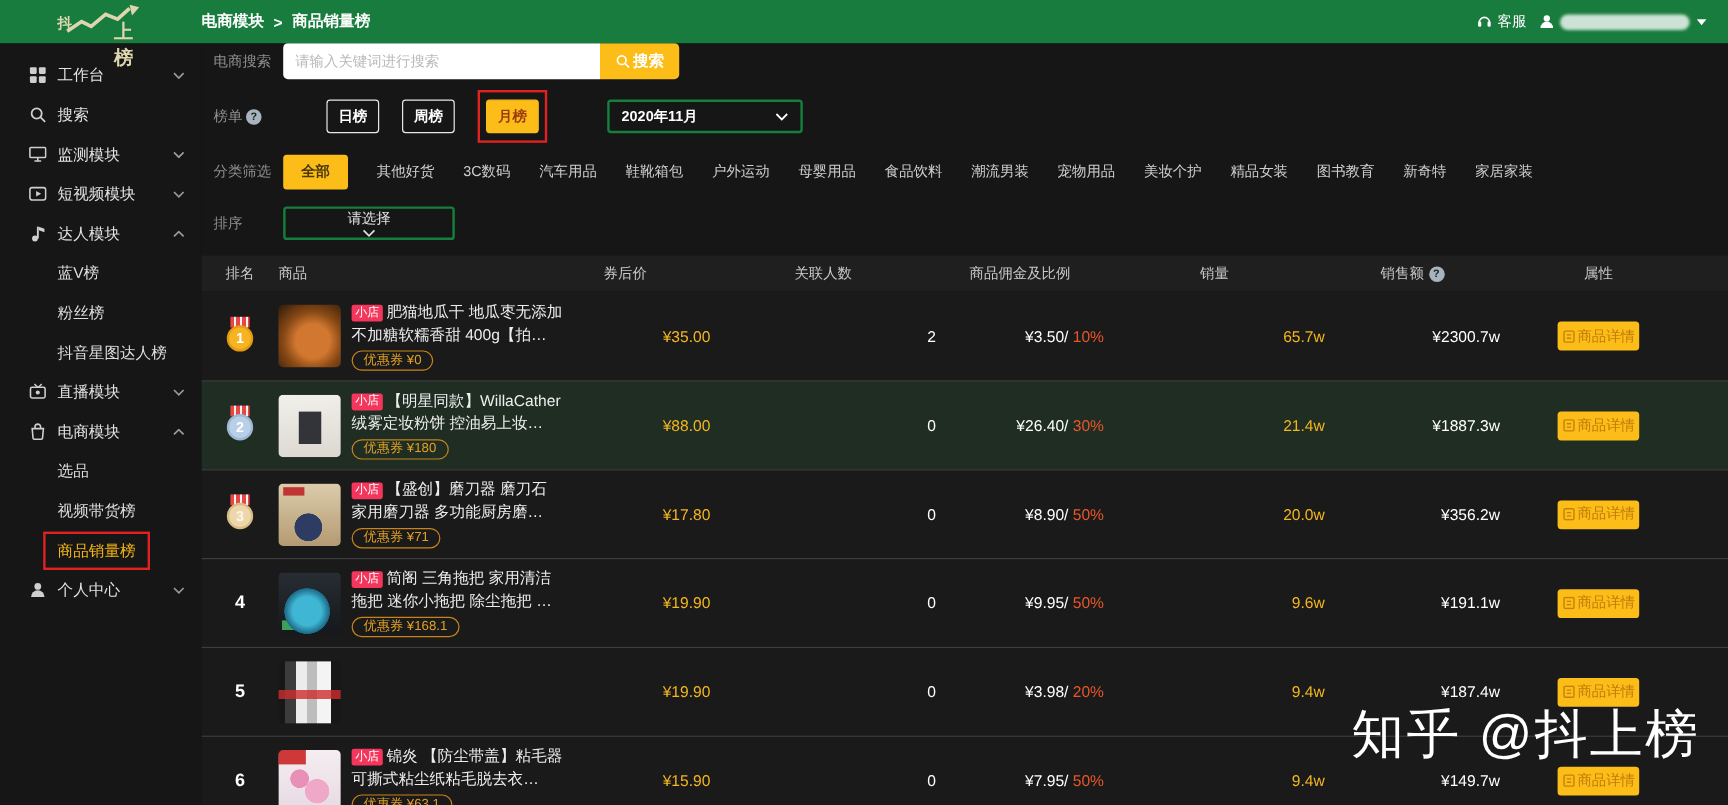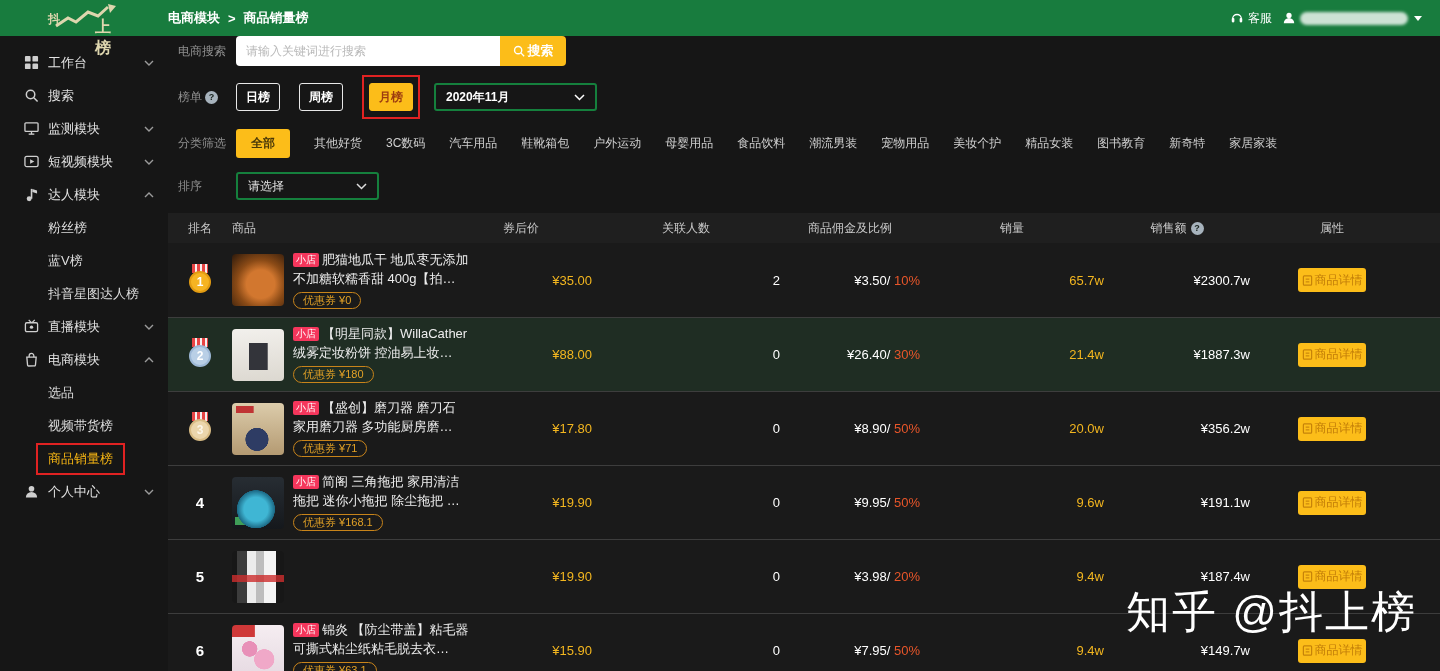--- a/index.html
+++ b/index.html
@@ -39,31 +39,31 @@
     display:inline-flex; align-items:center; justify-content:center; flex:none; }
 
   .row-search { margin-top:8px; height:30px; }
   .search-input { width:264px; height:30px; background:#fff; border:none; outline:none; border-radius:4px 0 0 4px;
     padding:0 10px; font-size:12px; color:#333; font-family:"Liberation Sans", sans-serif; }
   .search-input::placeholder { color:#b9b9b9; }
   .search-btn { width:66px; height:30px; background:#fcbd19; border:none; border-radius:0 4px 4px 0; color:#fff;
     font-size:13px; font-weight:bold; cursor:pointer; display:inline-flex; align-items:center; justify-content:center; gap:3px;
     font-family:"Liberation Sans", sans-serif; }
 
-  .row-tabs { margin-top:12px; height:38px; }
+  .row-tabs { margin-top:12px; height:38px;gap:36px; }
   .tab-btn { min-width:44px; height:28px; padding:0 8px; background:transparent; border:1px solid #e8e8e8; border-radius:3px;
     color:#fff; font-size:12px; font-weight:bold; cursor:pointer; font-family:"Liberation Sans", sans-serif; margin-right:19px; }
   .anno-wrap { position:relative; display:inline-flex; padding:6px 5px; border:2px solid #e02222; margin-right:8px; }
   .anno-wrap .tab-btn { margin-right:0; }
   .tab-btn.active { background:#fcbd19; border-color:#fcbd19; color:#9c3c10; }
   .selectbox { height:28px; border:2px solid #15803d; border-radius:3px; background:transparent; color:#fff;
     font-size:12px; font-weight:bold; display:inline-flex; align-items:center; justify-content:space-between;
     padding:0 10px; cursor:pointer; }
   .sel-date { width:163px; margin-left:6px; }
-  .sel-sort { width:143px; font-weight:normal; color:#e0e0e0; }
+  .sel-sort { width:143px; font-weight:normal; color:#e0e0e0;flex-direction:column; }
 
   .row-cats { margin-top:14px; height:26px; }
   .chips { display:flex; align-items:center; gap:24px; }
   .chip { font-size:12px; color:#cfcfcf; cursor:pointer; white-space:nowrap; }
   .chip.active { background:#fcbd19; color:#4a3808; border-radius:3px; padding:6px 15px; font-weight:bold; }
 
   .row-sort { margin-top:16px; height:28px;align-items:center; }
 
   
   .table { margin-top:13px; }
@@ -228,25 +228,25 @@
       </span>
     <span class="lbl">达人模块</span>
     <span class="chev">
         <svg width="10" height="6" viewBox="0 0 10 6">
           <polyline points="1,5 5,1 9,5" fill="none" stroke="currentColor" stroke-width="1.4"></polyline>
         </svg>
       </span>
   </div>
 
   <div class="side-sub">
+    <span class="boxed">蓝V榜</span>
+  </div>
+
+  <div class="side-sub">
     <span class="boxed">粉丝榜</span>
-  </div>
-
-  <div class="side-sub">
-    <span class="boxed">蓝V榜</span>
   </div>
 
   <div class="side-sub">
     <span class="boxed">抖音星图达人榜</span>
   </div>
 
   <div class="side-item">
     <span class="s-icon">
         <svg viewBox="0 0 16 16">
           <rect x="1.5" y="4" width="13" height="9.5" rx="1.5" fill="none" stroke="currentColor" stroke-width="1.4"></rect>

